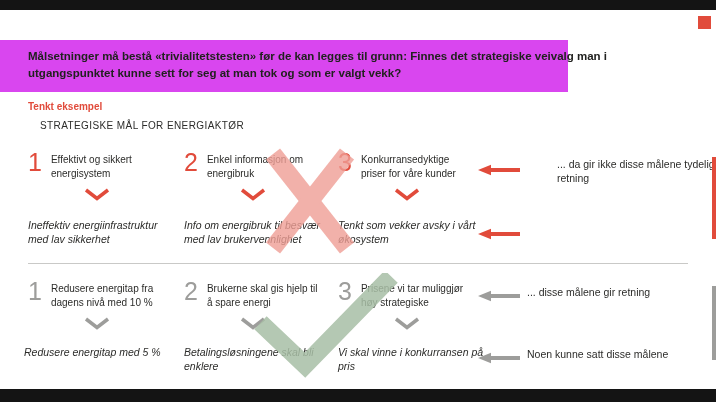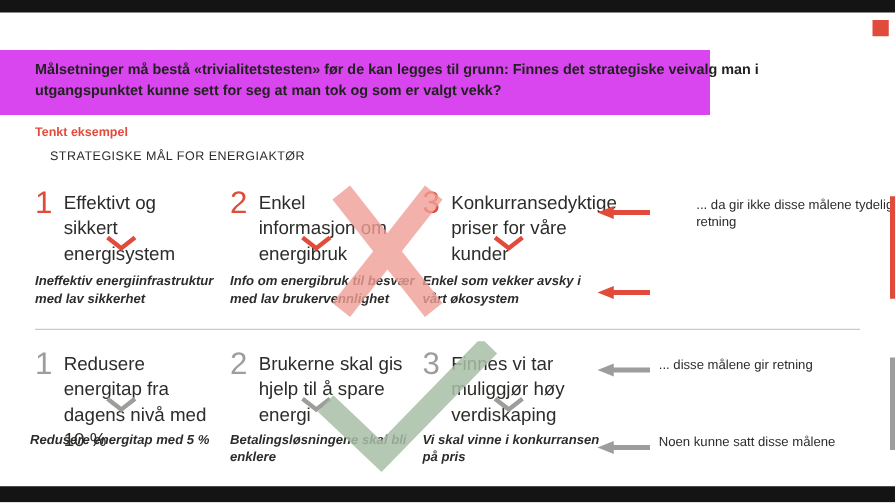--- a/index.html
+++ b/index.html
@@ -17,24 +17,24 @@
   .title { position:absolute; left:28px; top:8px; width:655px; font-size:11.5px; font-weight:bold;
            color:#21211f; line-height:1.5; }
 
   .kicker { position:absolute; left:28px; top:101px; font-size:10px; font-weight:bold; color:#e14b3b; }
   .section-label { position:absolute; left:28px; top:120px; font-size:10px; color:#2c2c2a; letter-spacing:.4px;margin-left:12px; }
 
   .goal-col { position:absolute; display:flex; gap:9px; width:152px; }
   .goal-num { font-size:25px; line-height:.85; font-weight:400; }
   .red-num { color:#e14b3b; }
   .gray-num { color:#9d9d9b; }
-  .goal-text { font-size:15px; color:#2c2c2a; line-height:1.35; width:116px; padding-top:1px; }
+  .goal-text { font-size:10px; color:#2c2c2a; line-height:1.35; width:116px; padding-top:1px; }
 
   .chev { position:absolute; }
-  .counter { position:absolute; width:148px; font-size:10.5px; font-style:italic; color:#2c2c2a; line-height:1.35;font-weight:bold; }
+  .counter { position:absolute; width:148px; font-size:10.5px; font-style:italic; color:#2c2c2a; line-height:1.35; }
 
   .divider { position:absolute; left:28px; top:263px; width:660px; height:1px; background:#c9c9c7; }
 
   .annotation-arrow { position:absolute; }
   .annotation-text { position:absolute; width:172px; font-size:10.5px; color:#2c2c2a; line-height:1.35; }
 
   .side-bar { position:absolute; right:0; width:4px; }
   .side-bar.red { background:#e14b3b; top:157px; height:82px; }
   .side-bar.gray { background:#9d9d9b; top:286px; height:74px; }
 
@@ -73,21 +73,21 @@
   </svg>
   <svg class="chev" style="left:240px; top:188px" width="26" height="13" viewBox="0 0 26 13">
     <polyline points="2,2 13,10.5 24,2" fill="none" stroke="#e14b3b" stroke-width="3.5"></polyline>
   </svg>
   <svg class="chev" style="left:394px; top:188px" width="26" height="13" viewBox="0 0 26 13">
     <polyline points="2,2 13,10.5 24,2" fill="none" stroke="#e14b3b" stroke-width="3.5"></polyline>
   </svg>
 
   <div class="counter" style="left:28px; top:218px">Ineffektiv energiinfrastruktur med lav sikkerhet</div>
   <div class="counter" style="left:184px; top:218px">Info om energibruk til besvær med lav brukervennlighet</div>
-  <div class="counter" style="left:338px; top:218px">Enkel som vekker avsky i vårt økosystem</div>
+  <div class="counter" style="left:338px; top:218px">Tenkt som vekker avsky i vårt økosystem</div>
 
   <svg class="overlay" style="left:260px; top:145px; opacity:.8" width="100" height="112" viewBox="0 0 100 112">
     <line x1="13" y1="9" x2="87" y2="103" stroke="#ef9e95" stroke-width="18"></line>
     <line x1="87" y1="9" x2="13" y2="103" stroke="#ef9e95" stroke-width="18"></line>
   </svg>
 
   <svg class="annotation-arrow" style="left:478px; top:164px" width="42" height="12" viewBox="0 0 42 12">
     <polygon points="0,6 13,0.8 13,11.2" fill="#e14b3b"></polygon>
     <rect x="11" y="4" width="31" height="4" fill="#e14b3b"></rect>
   </svg>
@@ -105,21 +105,21 @@
   <div class="goal-col" style="left:28px; top:281px">
     <div class="goal-num gray-num">1</div>
     <div class="goal-text">Redusere energitap fra dagens nivå med 10 %</div>
   </div>
   <div class="goal-col" style="left:184px; top:281px">
     <div class="goal-num gray-num">2</div>
     <div class="goal-text">Brukerne skal gis hjelp til å spare energi</div>
   </div>
   <div class="goal-col" style="left:338px; top:281px">
     <div class="goal-num gray-num">3</div>
-    <div class="goal-text">Finnes vi tar muliggjør høy verdiskaping</div>
+    <div class="goal-text">Prisene vi tar muliggjør høy strategiske</div>
   </div>
 
   <svg class="chev" style="left:84px; top:317px" width="26" height="13" viewBox="0 0 26 13">
     <polyline points="2,2 13,10.5 24,2" fill="none" stroke="#9d9d9b" stroke-width="3.5"></polyline>
   </svg>
   <svg class="chev" style="left:240px; top:317px" width="26" height="13" viewBox="0 0 26 13">
     <polyline points="2,2 13,10.5 24,2" fill="none" stroke="#9d9d9b" stroke-width="3.5"></polyline>
   </svg>
   <svg class="chev" style="left:394px; top:317px" width="26" height="13" viewBox="0 0 26 13">
     <polyline points="2,2 13,10.5 24,2" fill="none" stroke="#9d9d9b" stroke-width="3.5"></polyline>

